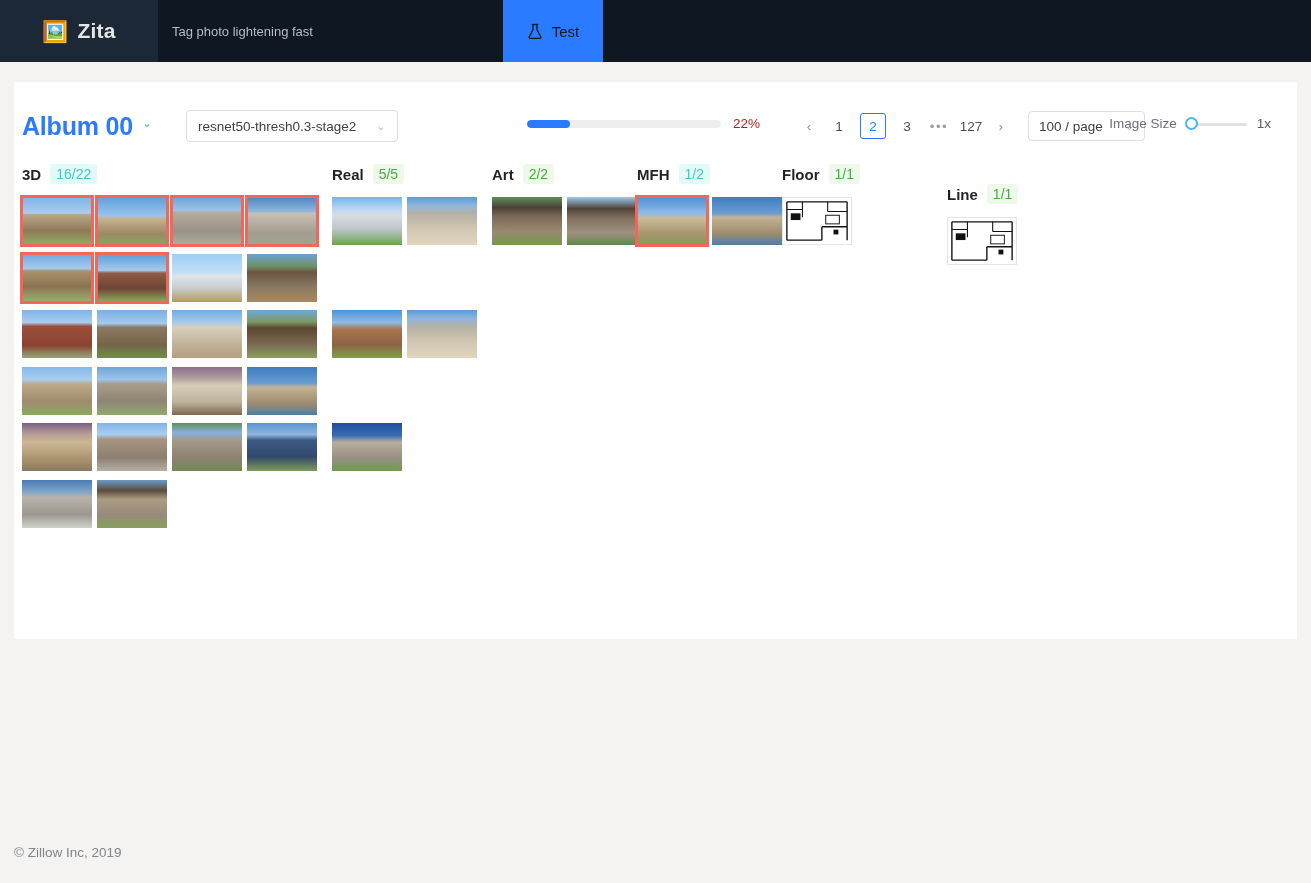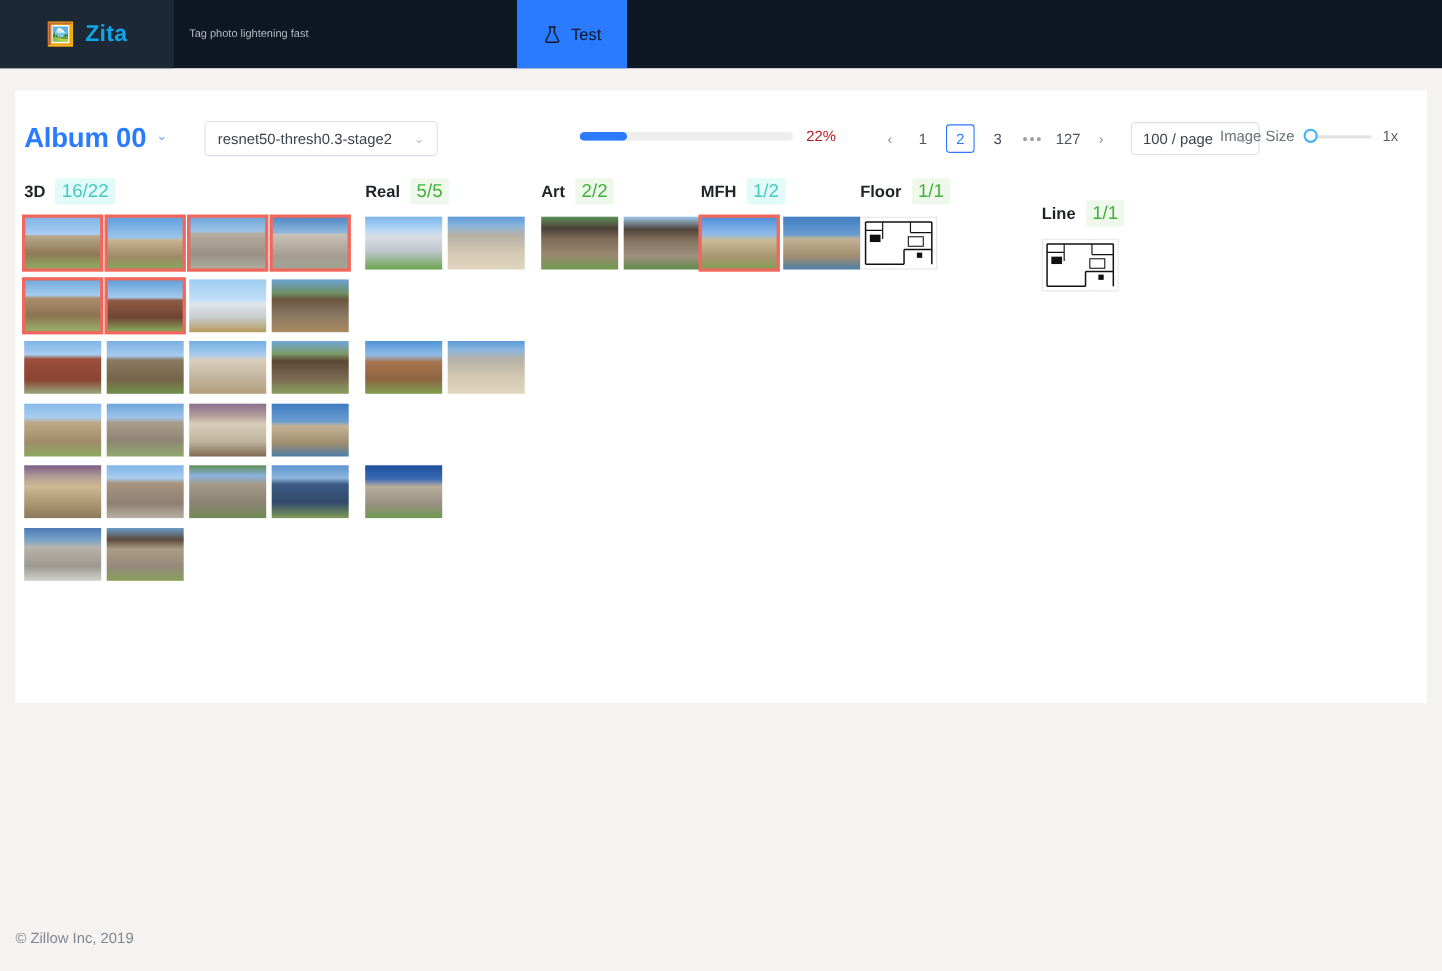--- a/index.html
+++ b/index.html
@@ -17,26 +17,26 @@
     display: flex; align-items: stretch;
     position: relative;
   }
   .brand {
     width: 158px; background: #1c2836;
     display: flex; align-items: center; justify-content: center;
     gap: 9px; cursor: pointer;
   }
   .brand-icon { font-size: 21px; line-height: 1; }
   .brand-name {
-    color: #0ea5e9; font-size: 21px; font-weight: bold;
+    color: #e5e5e5; font-size: 21px; font-weight: bold;
     letter-spacing: .2px;
   }
   .tagline {
     display: flex; align-items: center;
-    color: #b5bcc4; font-size: 10px;
+    color: #b5bcc4; font-size: 13px;
     padding-left: 14px;
     text-align: center;
   }
   .nav-spacer { flex: 0 0 190px; }
   .nav-item {
     display: flex; align-items: center; gap: 9px;
     padding: 0 22px; color: #b9c0c8; font-size: 15px;
     cursor: pointer; min-width: 100px; justify-content: center;
   }
   .nav-item.active { background: #2a7bff; color: #0f172a; }
@@ -142,21 +142,21 @@
   .columns {
     display: flex; margin-top: 16px;
   }
   .col { flex: 0 0 auto; }
   .col-head {
     display: flex; align-items: center; gap: 9px;
     height: 20px; margin-bottom: 9px;
   }
   .col-name { font-size: 15px; font-weight: bold; color: #1f2328; }
   .badge {
-    font-size: 17px; padding: 2px 6px; border-radius: 3px;
+    font-size: 14px; padding: 2px 6px; border-radius: 3px;
     font-weight: normal;
   }
   .badge.complete { background: #eef9ec; color: #44b03b; }
   .badge.partial  { background: #e2fbf8; color: #45c9c0; }
   .thumb {
     width: 70px; height: 48px; margin-top: 4px;
     background-size: cover; background-position: center;
     display: block;
     cursor: pointer;
   }

